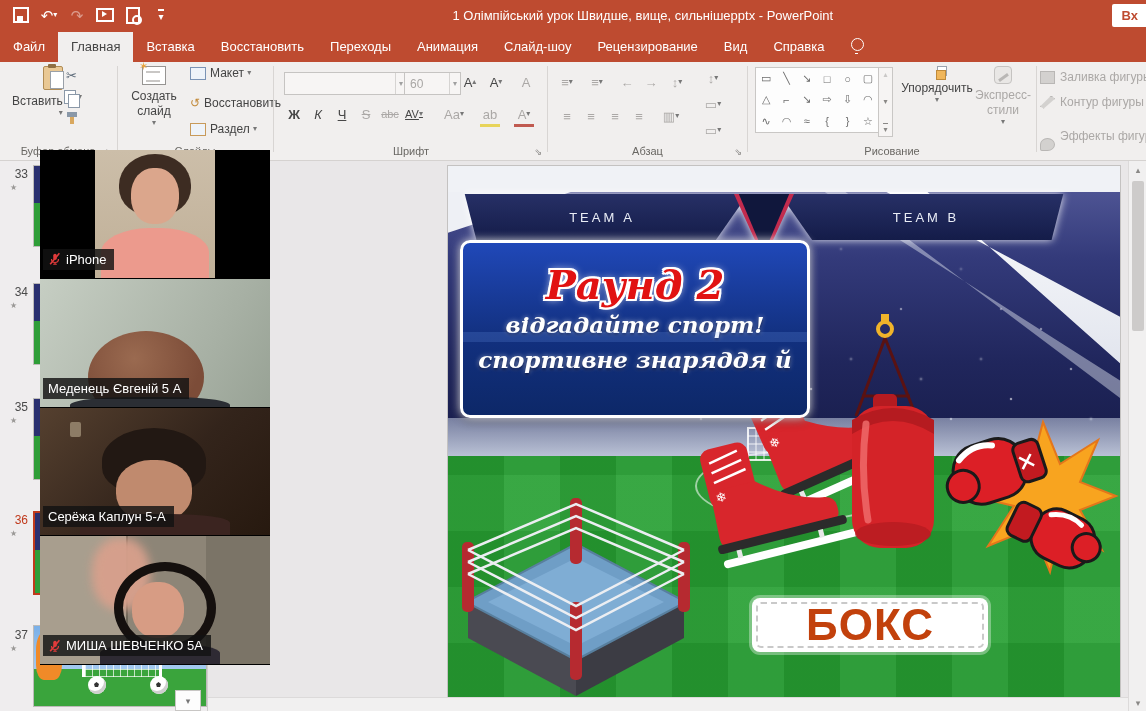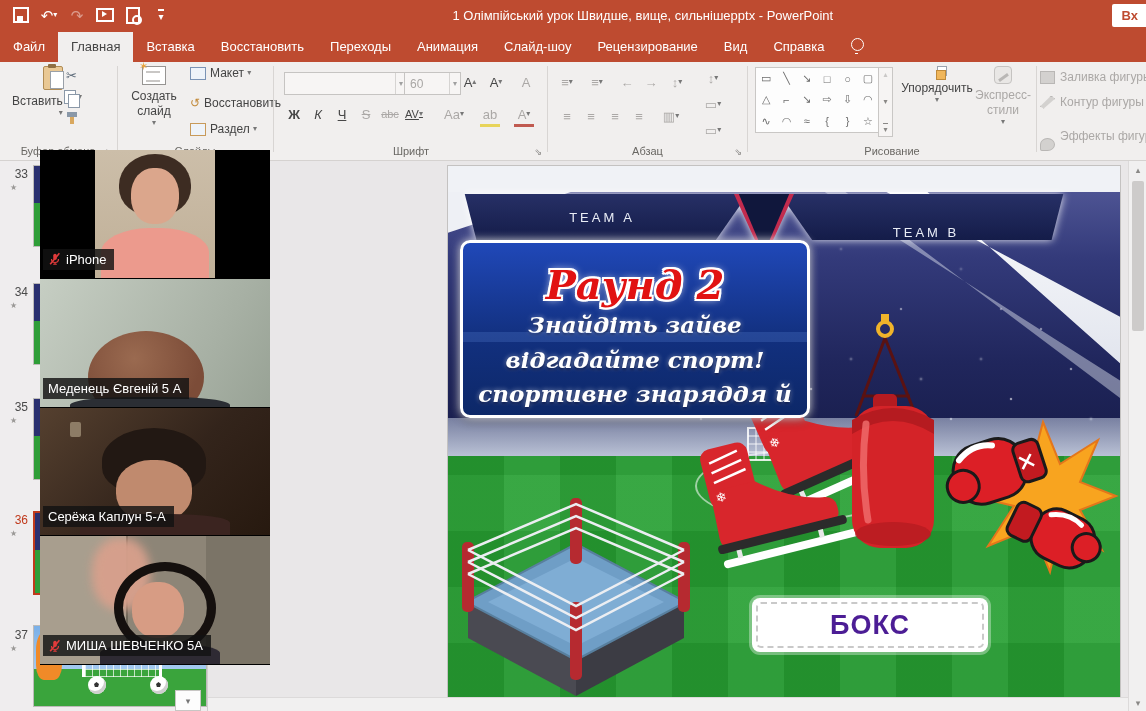--- a/index.html
+++ b/index.html
@@ -124,38 +124,38 @@
   .field{position:absolute;left:0;top:290px;width:672px;height:243px;background-color:#2aa136;
          background-image:repeating-linear-gradient(90deg,rgba(0,60,0,.10) 0 56px,rgba(255,255,255,.04) 56px 112px),
                           repeating-linear-gradient(0deg,rgba(0,60,0,.08) 0 56px,rgba(255,255,255,.03) 56px 112px);}
   .centercircle{position:absolute;left:247px;top:284px;width:200px;height:68px;border:2px solid rgba(255,255,255,.55);border-radius:50%;}
   .scene{position:absolute;left:0;top:0;pointer-events:none;}
 
   .bannerwrap{position:absolute;left:0;top:0;width:672px;height:120px;filter:drop-shadow(0 0 4px rgba(255,255,255,.9));}
   .ban{position:absolute;top:28px;height:46px;background:linear-gradient(#273066,#141c49);
        display:flex;align-items:center;justify-content:center;color:#e9edf6;font-size:13px;letter-spacing:3px;}
   .ban.l{left:8px;width:292px;clip-path:polygon(3% 0,100% 0,89% 100%,7% 100%);}
-  .ban.r{left:332px;width:292px;clip-path:polygon(0 0,97% 0,93% 100%,11% 100%);align-items:flex-end;}
+  .ban.r{left:332px;width:292px;clip-path:polygon(0 0,97% 0,93% 100%,11% 100%);}
   .vnotch{position:absolute;left:286px;top:28px;width:60px;height:66px;
           clip-path:polygon(0 0,100% 0,50% 100%);background:#c22b4e;}
   .vnotch-in{position:absolute;left:286px;top:28px;width:60px;height:66px;
           clip-path:polygon(8% 0,92% 0,50% 90%);background:#10173c;}
 
   .bluepanel{position:absolute;left:12px;top:74px;width:344px;height:172px;border:3px solid #fff;border-radius:10px;
              background:linear-gradient(180deg,#2048b8 0%,#12307f 55%,#0d2868 100%);
              box-shadow:0 0 10px rgba(255,255,255,.85),0 4px 8px rgba(0,0,0,.35);text-align:center;}
   .bluepanel:before{content:"";position:absolute;left:0;top:52%;width:100%;height:10px;background:rgba(130,170,255,.18);}
   .round{margin-top:18px;font-family:"DejaVu Serif",serif;font-style:italic;font-weight:bold;font-size:40px;color:#e11212;
          text-shadow:-2px 0 #fff,2px 0 #fff,0 -2px #fff,0 2px #fff,-2px -2px #fff,2px 2px #fff,2px -2px #fff,-2px 2px #fff,0 0 8px #fff;}
   .taskline{font-family:"DejaVu Serif",serif;font-style:italic;font-weight:bold;font-size:23px;color:#fff;line-height:1.5;
          text-shadow:0 2px 3px #08174a,0 0 5px rgba(255,255,255,.55);}
   .answer{position:absolute;left:304px;top:432px;width:236px;height:54px;background:#fff;border-radius:8px;
           box-shadow:0 0 0 3px rgba(255,255,255,.35);display:flex;align-items:center;justify-content:center;}
   .answer:before{content:"";position:absolute;inset:4px;border:2px dashed #c9c9c9;border-radius:5px;}
-  .answer span{color:#4c1d95;font-size:27px;font-weight:bold;letter-spacing:1px;}
+  .answer span{color:#c2410c;font-size:44px;font-weight:bold;letter-spacing:1px;}
 
   
   .vpanel{position:absolute;left:40px;top:150px;width:230px;height:515px;background:#0b0b0b;
           display:flex;flex-direction:column;z-index:50;}
   .vtile{position:relative;flex:1;background:#000;overflow:hidden;border-bottom:1px solid #000;}
   .vname{position:absolute;left:3px;bottom:8px;display:flex;align-items:center;gap:4px;
          background:rgba(18,18,18,.82);color:#fff;font-size:13px;padding:3px 8px 3px 5px;}
   .t1v{position:absolute;left:55px;top:0;width:120px;height:100%;background:linear-gradient(#ccbea9,#c0b098);}
   .t1hair{position:absolute;left:24px;top:4px;width:72px;height:62px;background:#3d2c22;border-radius:50% 50% 45% 45%;}
   .t1face{position:absolute;left:36px;top:18px;width:48px;height:56px;background:#dba68c;border-radius:46%;}
@@ -562,21 +562,20 @@
         </div>
       <div class="ban r">
           <span>TEAM B</span>
         </div>
       <div class="vnotch"></div>
       <div class="vnotch-in"></div>
     </div>
 
     <div class="bluepanel">
       <div class="round">Раунд 2</div>
-      <div class="taskline">Знайдіть зайве</div>
       <div class="taskline">відгадайте спорт!</div>
       <div class="taskline">спортивне знаряддя й</div>
     </div>
 
     <div class="answer">
       <span>БОКС</span>
     </div>
   </div>
 
   <div class="vscroll">

